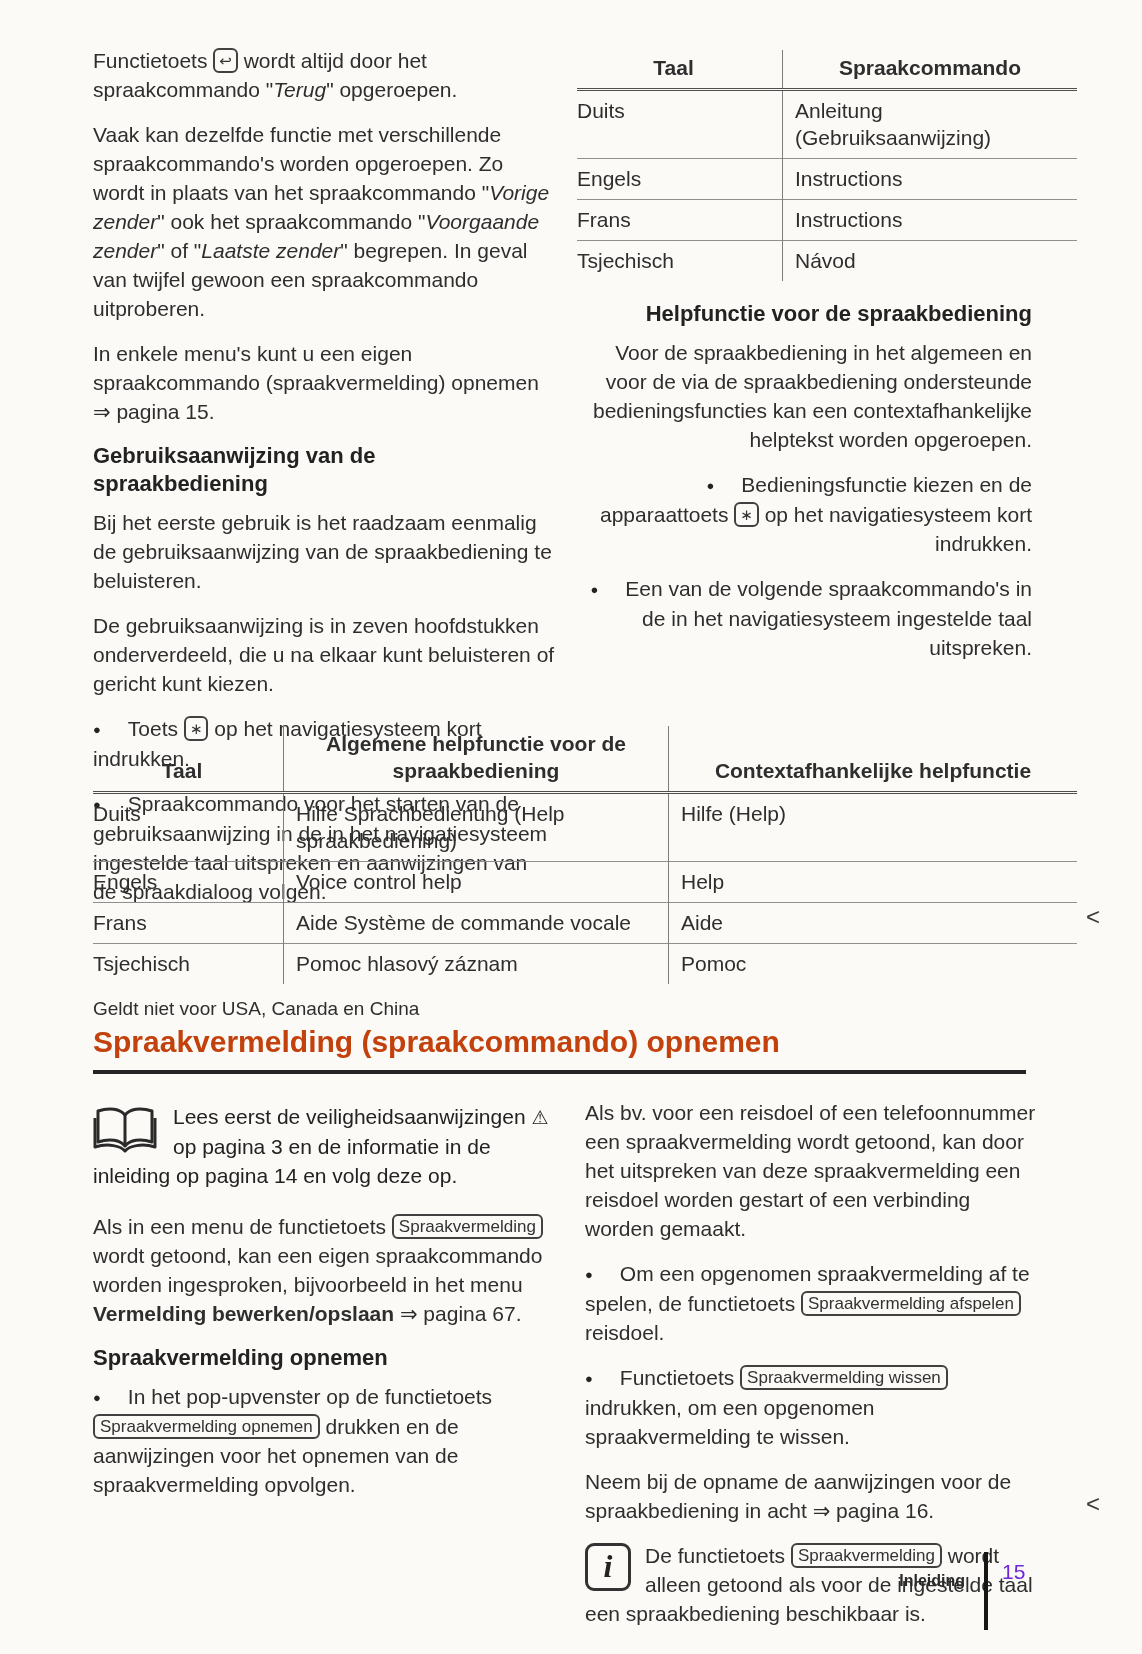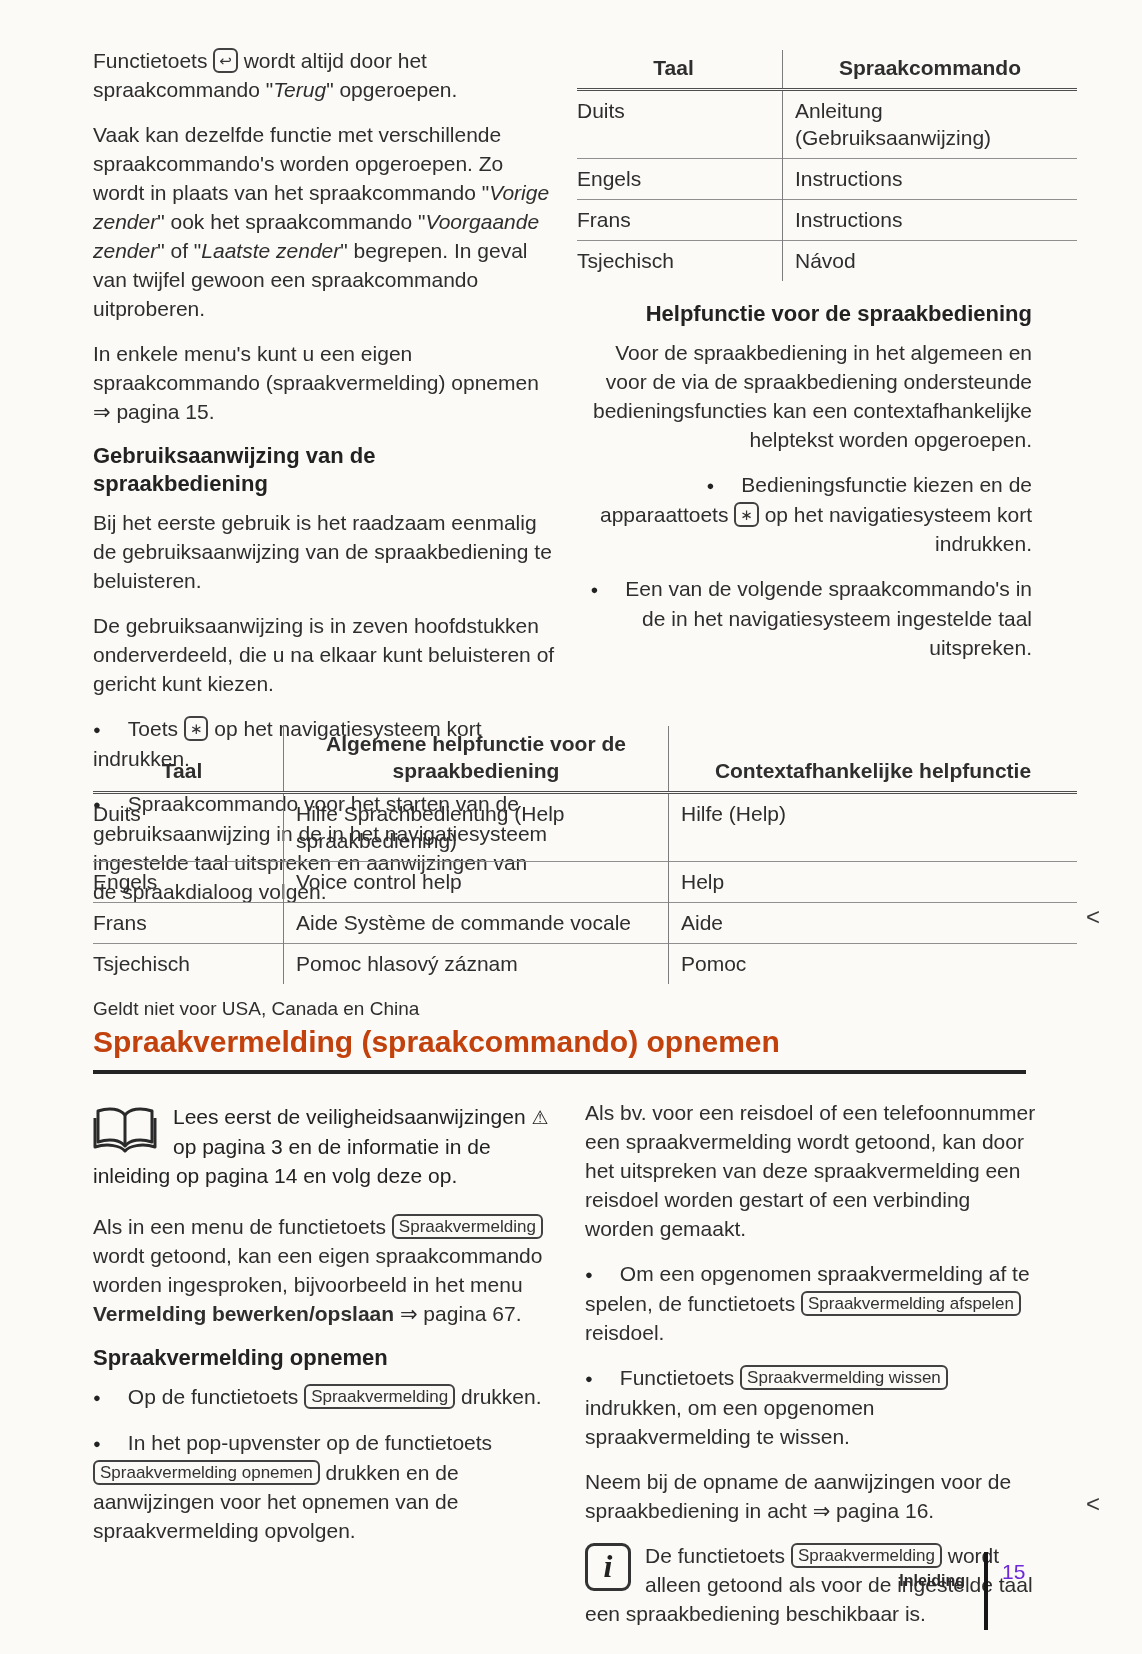--- a/index.html
+++ b/index.html
@@ -177,21 +177,20 @@
           <path d="M32 9 C27 3 17 1 5 5 L5 36 C17 32 27 34 32 40 C37 34 47 32 59 36 L59 5 C47 1 37 3 32 9 Z"></path>
           <path d="M32 9 L32 40"></path>
           <path d="M2 12 L2 41 C15 37 28 40 32 45 C36 40 49 37 62 41 L62 12"></path>
         </g>
       </svg>
       <span class="notetext"><span>Lees eerst de veiligheidsaanwijzingen </span><span class="inline-icon">⚠</span><span> op pagina 3 en de informatie in de inleiding op pagina 14 en volg deze op.</span></span>
     </div>
     <div>
         <p class="para"><span>Als in een menu de functietoets </span><span class="keycap">Spraakvermelding</span><span> wordt getoond, kan een eigen spraakcommando worden ingesproken, bijvoorbeeld in het menu </span><span class="bd">Vermelding bewerken/opslaan</span><span> ⇒ pagina 67.</span></p>
         <h4 class="subhead"><span>Spraakvermelding opnemen</span></h4>
-        <p class="para bullet"><span class="dot">●</span><span>Op de functietoets </span><span class="keycap">Spraakvermelding</span><span> drukken.</span></p>
         <p class="para bullet"><span class="dot">●</span><span>In het pop-upvenster op de functietoets </span><span class="keycap">Spraakvermelding opnemen</span><span> drukken en de aanwijzingen voor het opnemen van de spraakvermelding opvolgen.</span></p>
       </div>
   </section>
 
   <section class="col bottom-right">
     <div>
         <p class="para"><span>Als bv. voor een reisdoel of een telefoonnummer een spraakvermelding wordt getoond, kan door het uitspreken van deze spraakvermelding een reisdoel worden gestart of een verbinding worden gemaakt.</span></p>
         <p class="para bullet"><span class="dot">●</span><span>Om een opgenomen spraakvermelding af te spelen, de functietoets </span><span class="keycap">Spraakvermelding afspelen</span><span> reisdoel.</span></p>
         <p class="para bullet"><span class="dot">●</span><span>Functietoets </span><span class="keycap">Spraakvermelding wissen</span><span> indrukken, om een opgenomen spraakvermelding te wissen.</span></p>
         <p class="para"><span>Neem bij de opname de aanwijzingen voor de spraakbediening in acht ⇒ pagina 16.</span></p>

